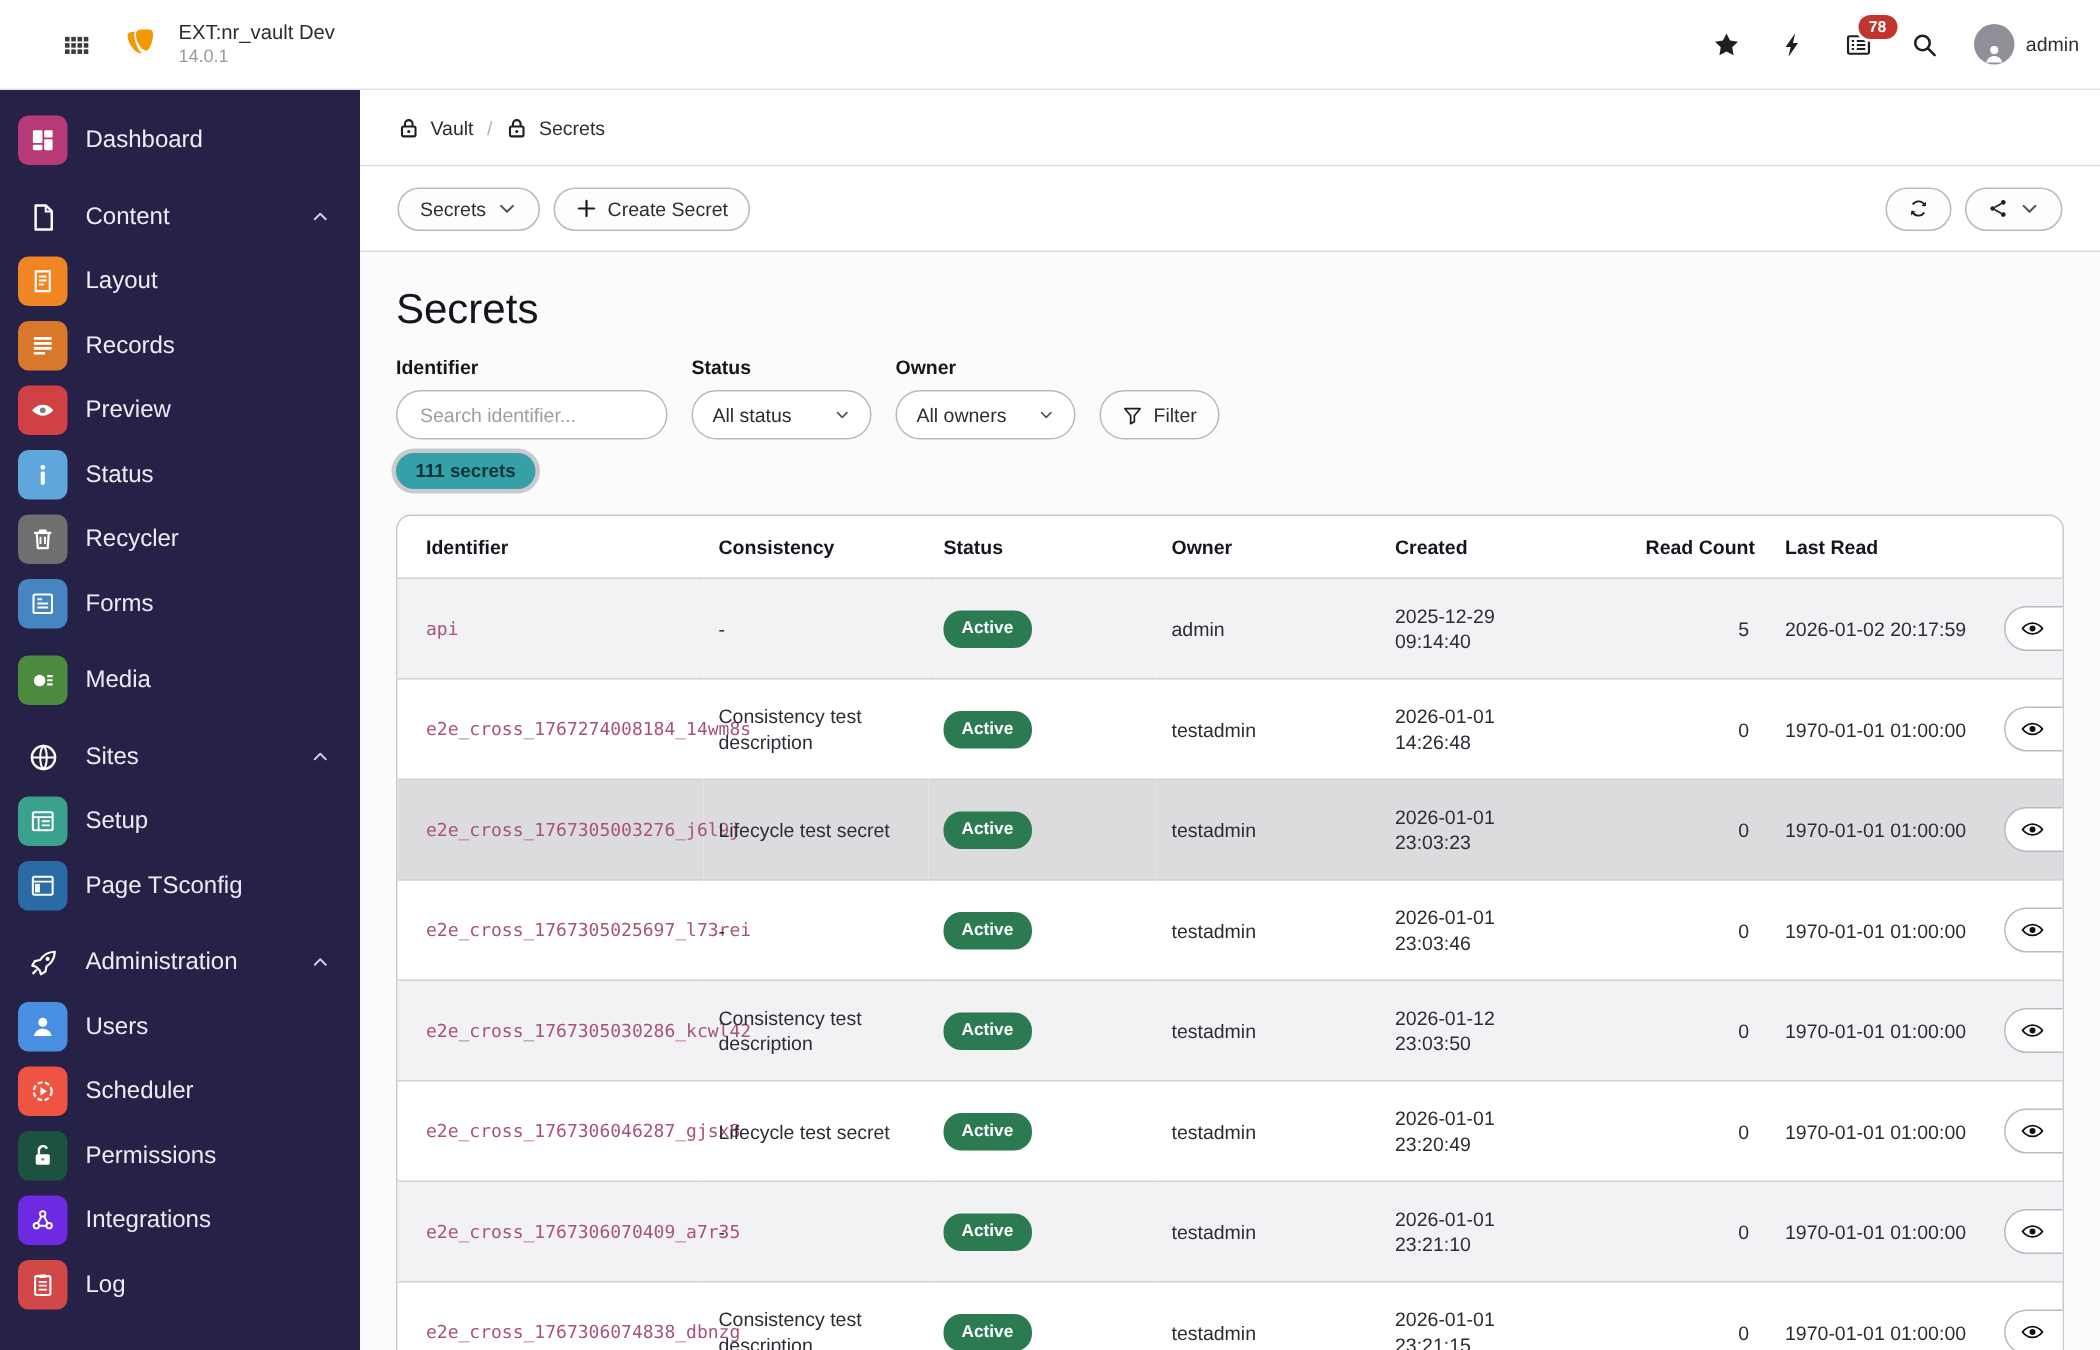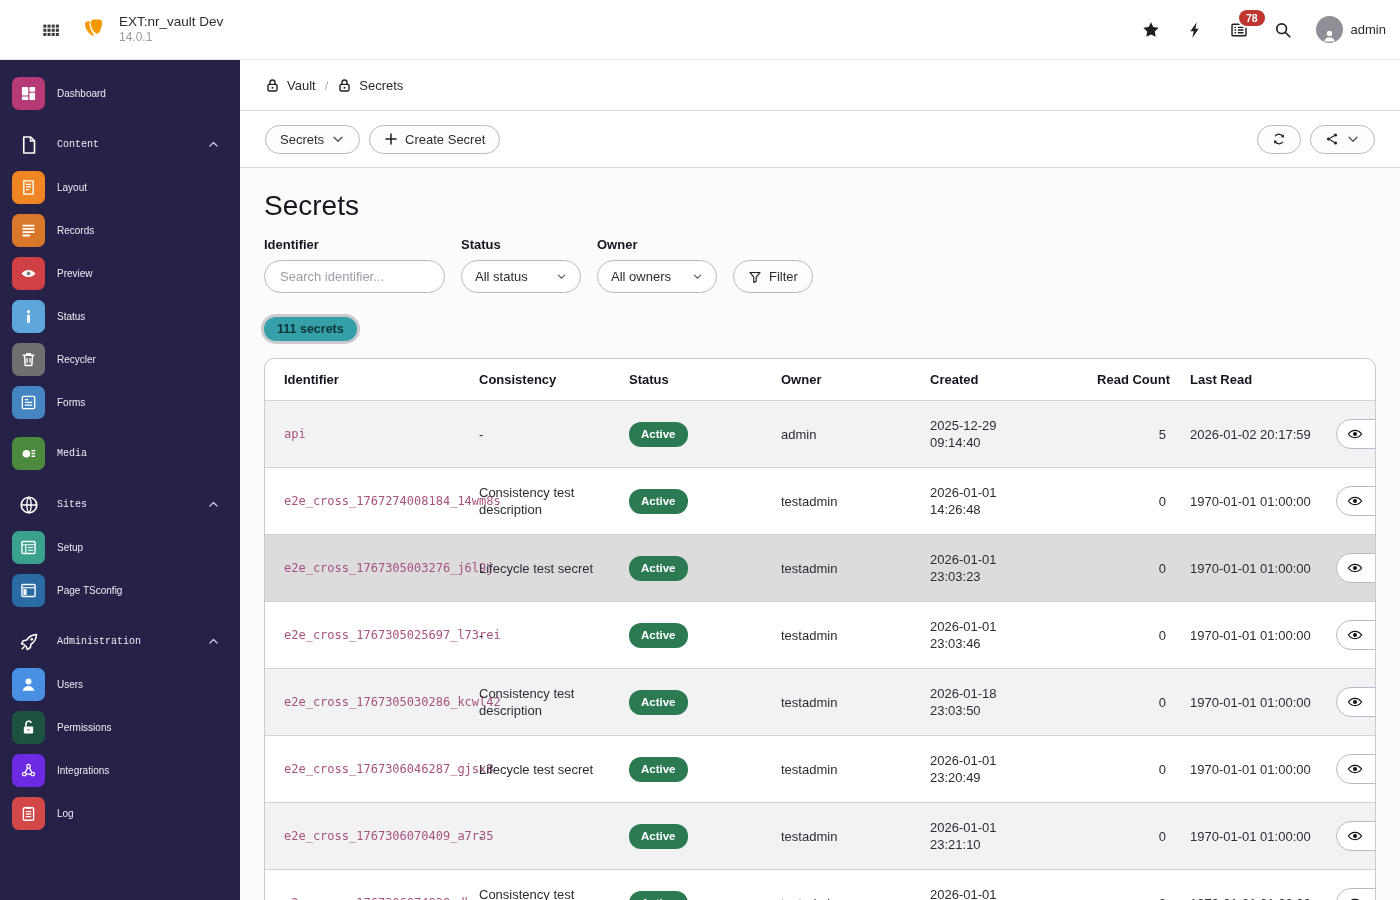--- a/index.html
+++ b/index.html
@@ -28,27 +28,27 @@
   .avatar { width:27px; height:27px; border-radius:50%; background:#8f8f97;
     display:inline-flex; align-items:center; justify-content:flex-end; flex-direction:column; overflow:hidden; }
   .username { font-size:13px; color:#2c2c34; }
 
   .shell { flex:1; display:flex; min-height:0; }
 
   
   .sidebar { width:240px; flex:none; background:#262147; overflow:hidden; padding-top:12px; }
   .sb-item { height:43px; display:flex; align-items:center; gap:12px; padding-left:12px;
     cursor:pointer; }
-  .sb-gap { margin-top:8px;font-family:Liberation Mono, monospace; }
+  .sb-gap { margin-top:8px; }
   .sb-tile { width:33px; height:33px; border-radius:7px; flex:none;
     display:flex; align-items:center; justify-content:center; }
   .sb-section .sb-tile { background:transparent !important; }
   .sb-glyph { width:17px; height:17px; }
   .sb-section .sb-glyph { width:20px; height:20px; }
-  .sb-label { font-size:10px; color:#ececf4; }
+  .sb-label { font-size:16px; color:#ececf4; }
   .sb-chevron { width:13px; height:13px; margin-left:auto; margin-right:20px; }
 
   
   .content { flex:1; display:flex; flex-direction:column; min-width:0; background:#fbfbfc; }
   .breadcrumb-bar { height:51px; flex:none; background:#fff; border-bottom:1px solid #dadade;
     display:flex; align-items:center; padding:0 25px; gap:9px; }
   .crumb { display:inline-flex; align-items:center; gap:7px; cursor:pointer; }
   .crumb-icon { width:15px; height:15px; }
   .crumb-label { font-size:13px; color:#2c2c34; }
   .crumb-sep { color:#b2b2ba; font-size:13px; }
@@ -68,21 +68,21 @@
   .filter-group { display:flex; flex-direction:column; gap:8px; }
   .filter-group label { font-size:13px; font-weight:bold; color:#15151f; }
   .filter-group input { width:181px; height:33px; border:1px solid #b9b9c3; border-radius:17px;
     padding:0 15px; font-size:13px; font-family:inherit; color:#2c2c34; background:#fff; }
   .filter-group input::placeholder { color:#9d9da8; }
   .select { width:120px; height:33px; border:1px solid #b9b9c3; border-radius:17px;
     background:#fff; display:inline-flex; align-items:center; justify-content:space-between;
     padding:0 13px; font-size:13px; font-family:inherit; color:#2c2c34; cursor:pointer; }
   .filter-btn { height:33px; border-radius:17px; }
 
-  .count-badge { display:inline-block; margin-top:24px; background:#36a0a8; color:#0c3338;
+  .count-badge { display:inline-block; margin-top:9px; background:#36a0a8; color:#0c3338;
     font-size:12.5px; font-weight:bold; padding:5px 13px; border-radius:14px;
     box-shadow:0 0 0 3px rgba(110,110,120,.35); }
 
   .table-card { margin-top:17px; background:#fff; border:1px solid #c9c9cf; border-radius:10px;
     overflow:hidden; }
   table { width:100%; border-collapse:collapse; table-layout:fixed; }
   thead th { text-align:left; font-size:13px; font-weight:bold; color:#15151f;
     padding:13px 10px; border-bottom:1px solid #d2d2d6; }
   thead th:first-child { padding-left:19px; }
   thead th.col-right { text-align:right; }
@@ -369,20 +369,32 @@
         <div class="sb-item">
     <span class="sb-tile" style="background: rgb(74, 144, 226);">
       <span class="sb-glyph" data-icon="users-icon">
               <svg viewBox="0 0 16 16">
                 <circle cx="8" cy="5.2" r="2.8" fill="#fff"></circle>
                 <path d="M2.4 13.8c.8-3 3.1-4.5 5.6-4.5s4.8 1.5 5.6 4.5z" fill="#fff"></path>
               </svg>
             </span>
     </span>
     <span class="sb-label">Users</span>
+
+  </div>
+        <div class="sb-item">
+    <span class="sb-tile" style="background: rgb(238, 84, 65);">
+      <span class="sb-glyph" data-icon="scheduler-icon">
+              <svg viewBox="0 0 16 16">
+                <circle cx="8" cy="8" r="5.6" fill="none" stroke="#fff" stroke-width="1.4" stroke-dasharray="3 1.6"></circle>
+                <path d="M6.6 5.4l4 2.6-4 2.6z" fill="#fff"></path>
+              </svg>
+            </span>
+    </span>
+    <span class="sb-label">Scheduler</span>
 
   </div>
         <div class="sb-item">
     <span class="sb-tile" style="background: rgb(29, 82, 64);">
       <span class="sb-glyph" data-icon="permissions-icon">
               <svg viewBox="0 0 16 16">
                 <rect x="3.6" y="7" width="8.8" height="6.6" rx="1" fill="#fff"></rect>
                 <path d="M5.6 7V4.6a2.6 2.6 0 015-1" fill="none" stroke="#fff" stroke-width="1.5"></path>
                 <circle cx="8" cy="10.2" r="1" fill="rgba(0,0,0,.45)"></circle>
               </svg>
@@ -638,21 +650,21 @@
                         </svg>
                       </span>
       </button>
     </td>
   </tr>
                 <tr>
     <td class="c-id"><span class="mono-id">e2e_cross_1767305030286_kcwl42</span></td>
     <td class="c-desc">Consistency test description</td>
     <td class="c-status"><span class="badge-active">Active</span></td>
     <td class="c-owner">testadmin</td>
-    <td class="c-created">2026-01-18 23:03:50</td>
+    <td class="c-created">2026-01-12 23:03:50</td>
     <td class="c-count">0</td>
     <td class="c-last">1970-01-01 01:00:00</td>
     <td class="c-actions">
       <button class="eye-btn">
         <span data-icon="eye-icon">
                         <svg viewBox="0 0 16 16">
                           <path d="M1.4 8S4 4.4 8 4.4 14.6 8 14.6 8 12 11.6 8 11.6 1.4 8 1.4 8z" fill="none" stroke="#111" stroke-width="1.2"></path>
                           <circle cx="8" cy="8" r="2" fill="#111"></circle>
                         </svg>
                       </span>

